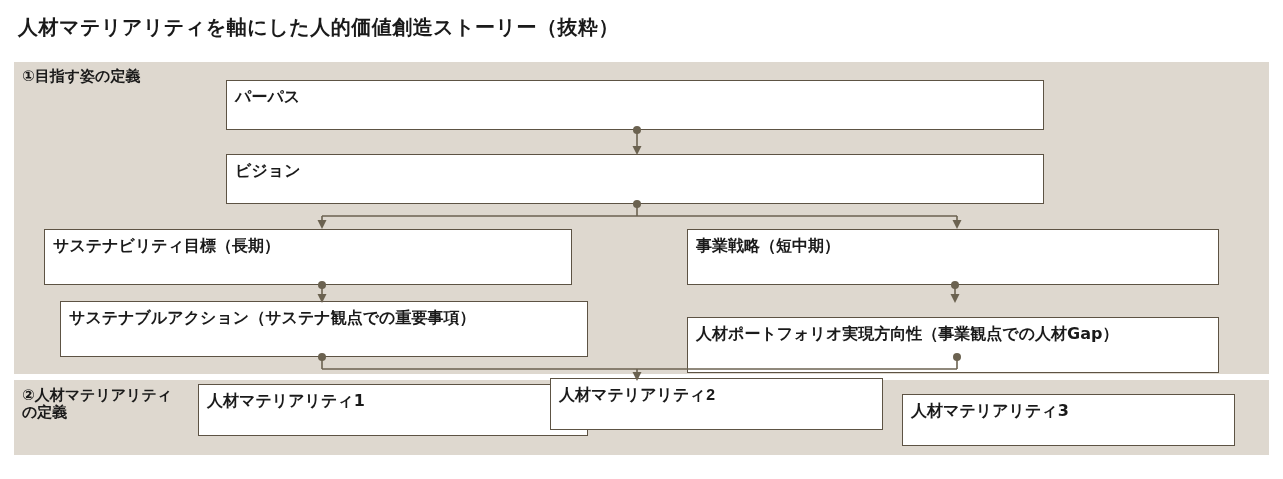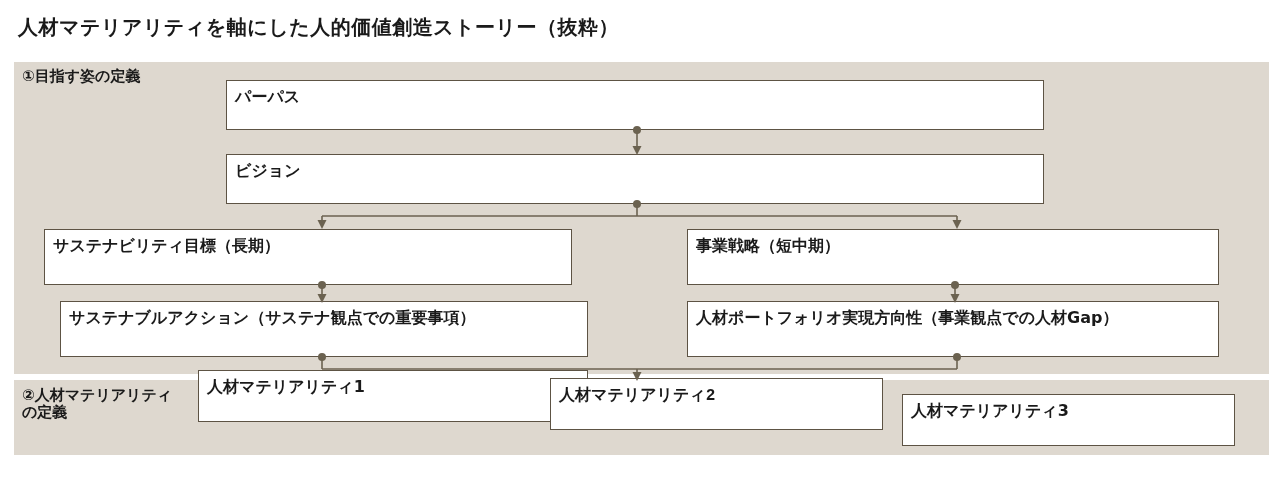--- a/index.html
+++ b/index.html
@@ -78,23 +78,23 @@
     font-weight: bold;
     color: #1a1a1a;
     white-space: nowrap;
   }
 
   #node-purpose      { left: 226px; top: 80px;  width: 818px; height: 50px; }
   #node-vision       { left: 226px; top: 154px; width: 818px; height: 50px; }
   #node-sustain-goal { left: 44px;  top: 229px; width: 528px; height: 56px; }
   #node-biz-strategy { left: 687px; top: 229px; width: 532px; height: 56px; }
   #node-sustain-act  { left: 60px;  top: 301px; width: 528px; height: 56px; }
-  #node-portfolio    { left: 687px; top: 301px; width: 532px; height: 56px; }
-
-  #node-mat-1 { left: 198px; top: 370px; width: 390px; height: 52px; }
+  #node-portfolio    { left: 687px; top: 317px; width: 532px; height: 56px; }
+
+  #node-mat-1 { left: 198px; top: 384px; width: 390px; height: 52px; }
   #node-mat-2 { left: 550px; top: 378px; width: 333px; height: 52px; font-family: Liberation Mono, monospace; }
   #node-mat-3 { left: 902px; top: 394px; width: 333px; height: 52px; }
 
   
   .conn {
     position: absolute;
     pointer-events: none;
   }
   .conn svg { display: block; overflow: visible; }
 

